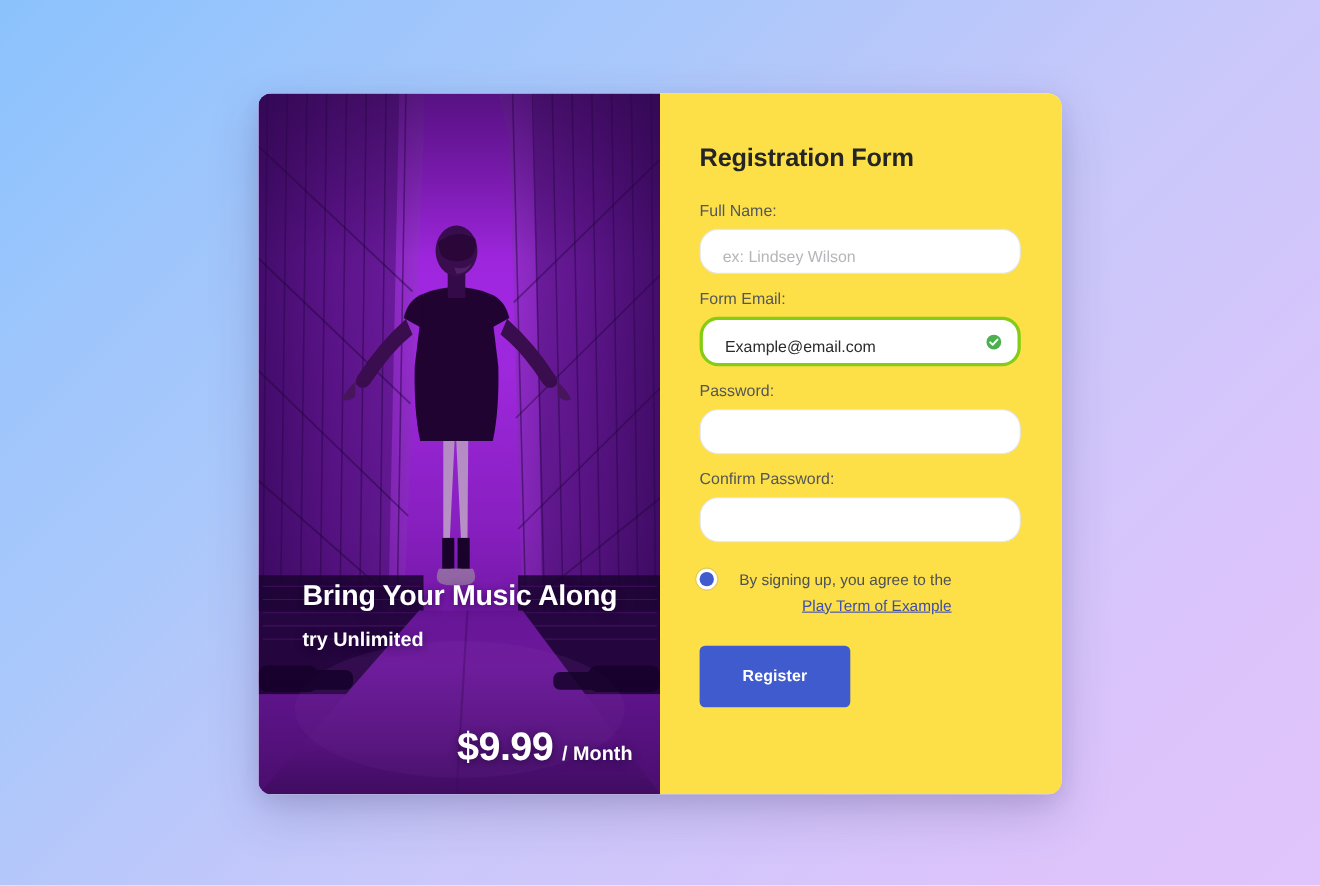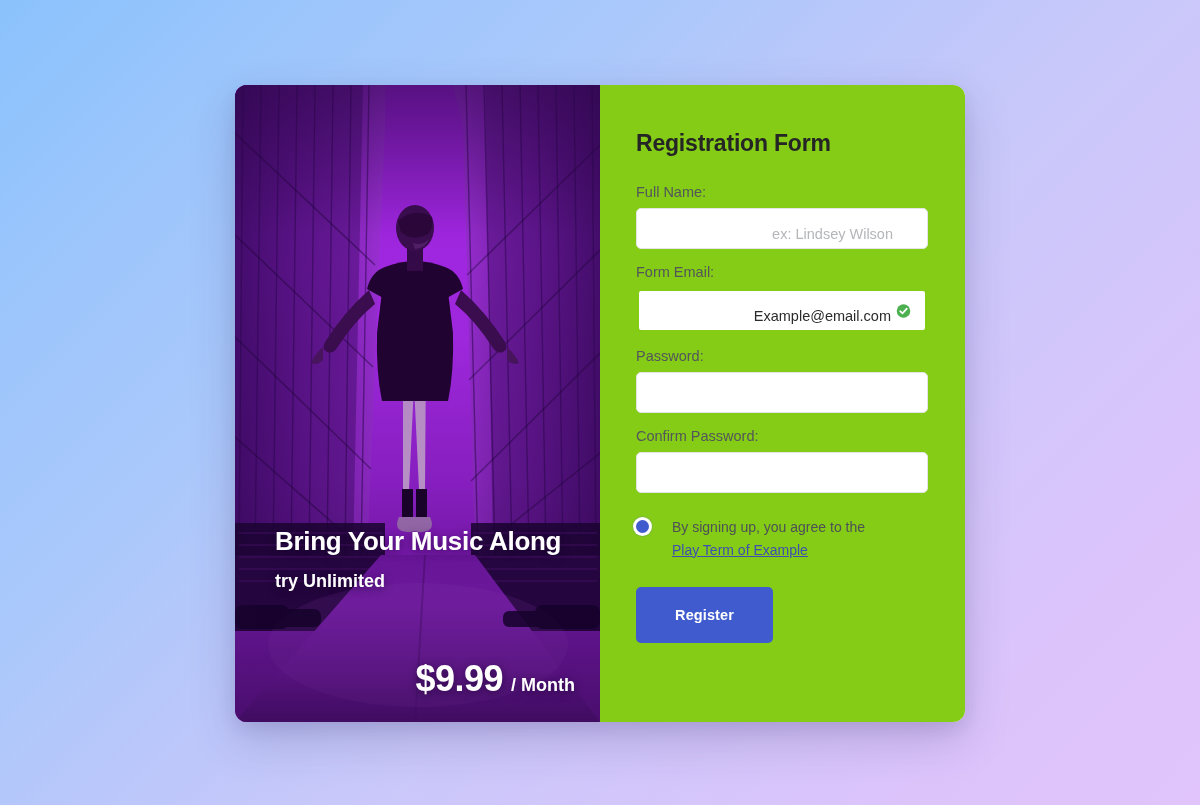--- a/index.html
+++ b/index.html
@@ -109,21 +109,21 @@
   }
 
   .promo-period {
     font-size: 18px;
     font-weight: bold;
   }
 
   
   .form-panel {
     flex: 1 1 auto;
-    background: #84cc16;
+    background: #fde047;
     padding: 45px 38px 0 36px;
   }
 
   .form-title {
     font-size: 23px;
     font-weight: bold;
     color: #252525;
     letter-spacing: -0.2px;
     margin-bottom: 27px;
   }
@@ -136,28 +136,27 @@
     color: #53565a;
     margin-bottom: 8px;
   }
 
   .input-wrap { position: relative; }
 
   .text-input {
     width: 292px;
     height: 41px;
     border: 1px solid #e3e4e8;
-    border-radius: 5px;
+    border-radius: 17px;
     background: #fff;
     font-family: "Liberation Sans", sans-serif;
     font-size: 14.5px;
     color: #2b2b2b;
     padding: 10px 34px 0 20px;
     outline: none;
-    text-align: right;
   }
 
   .text-input::placeholder { color: #b5b6ba; }
 
   .text-input.valid {
     border: 3px solid #84cc16;
     height: 45px;
     font-weight: normal;
     color: #2b2b2b;
   }
@@ -171,20 +170,21 @@
     height: 15px;
   }
   .valid-icon svg { display: block; width: 15px; height: 15px; }
 
   
   .terms-row {
     display: flex;
     align-items: flex-start;
     margin-top: 24px;
     margin-bottom: 26px;
+    text-align: right;
   }
 
   .radio {
     width: 13px;
     height: 13px;
     border-radius: 50%;
     background: #3f5bce;
     flex: 0 0 13px;
     margin-top: 3px;
     box-shadow: 0 0 0 3px #ffffff, 0 0 0 4px rgba(63, 91, 206, 0.15);

